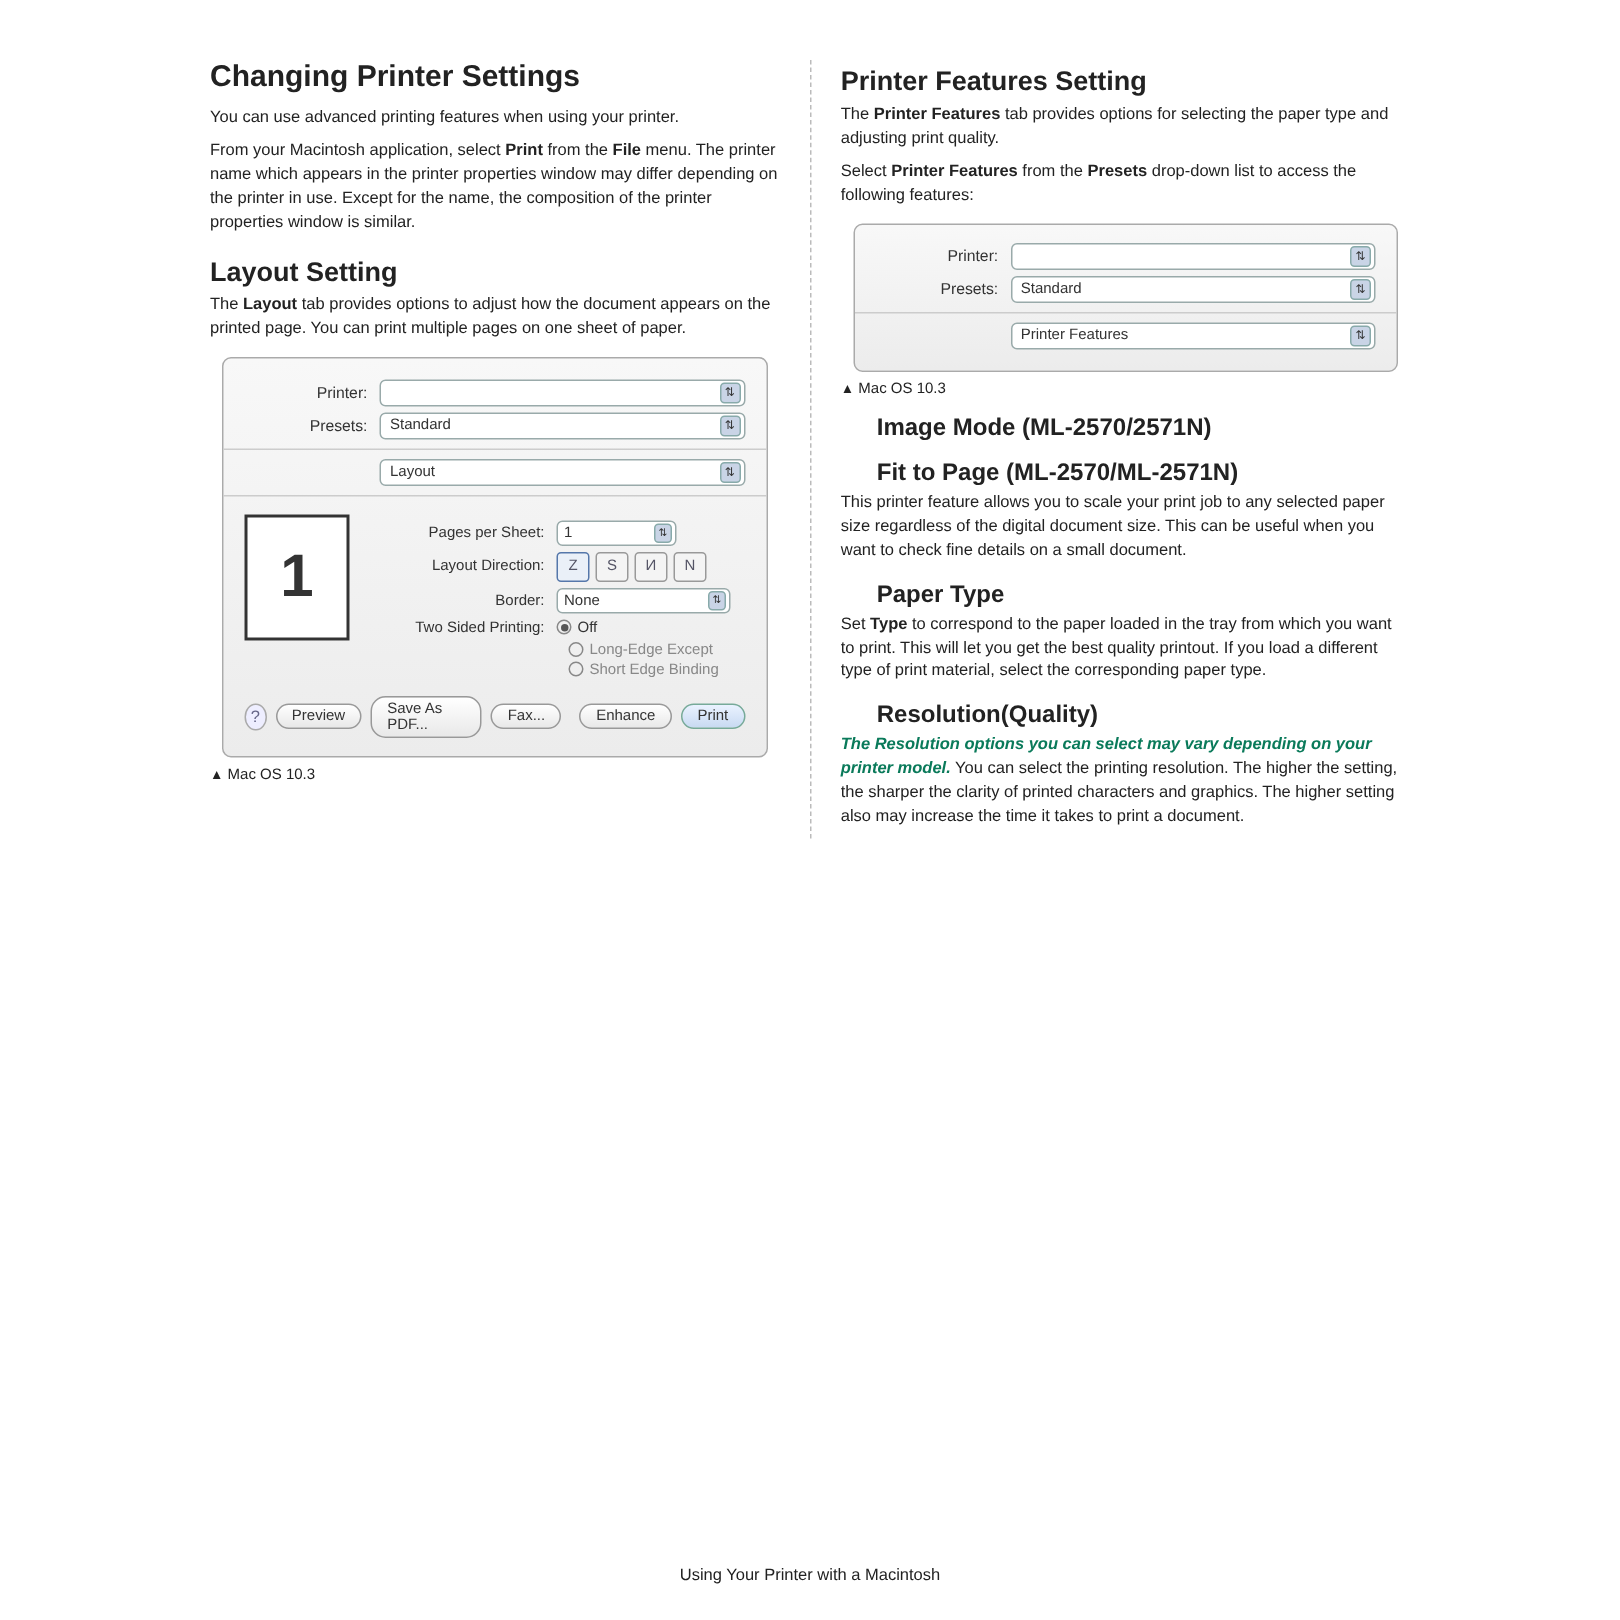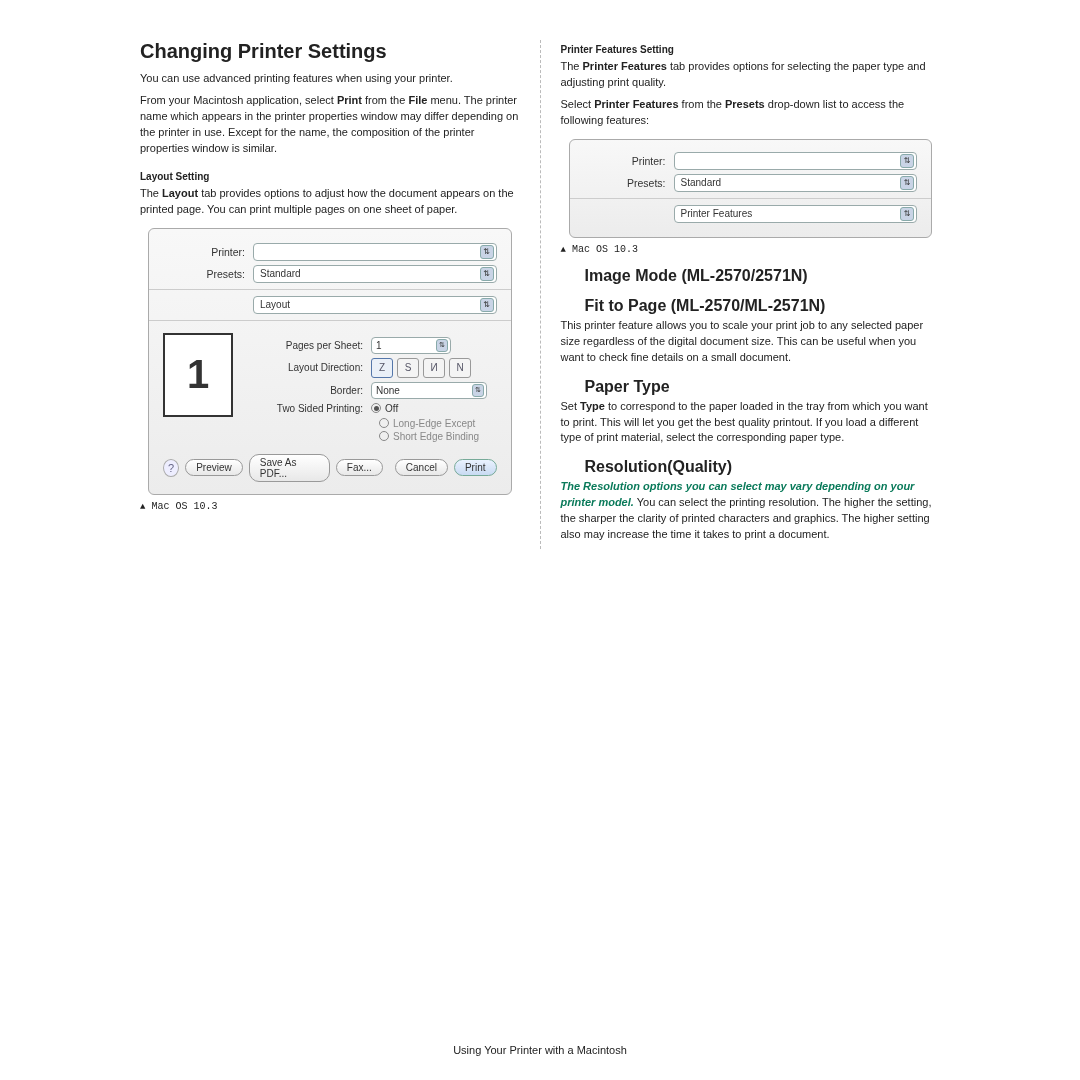--- a/index.html
+++ b/index.html
@@ -23,40 +23,40 @@
     padding: 0 20px;
   }
   .col-left { border-right: 1px dashed #bbb; }
   h1 {
     font-size: 20px;
     font-weight: bold;
     margin-bottom: 8px;
     font-family: Verdana, Geneva, sans-serif;
   }
   h2.sub {
-    font-size: 10px;
+    font-size: 18px;
     font-weight: bold;
     margin-top: 14px;
     margin-bottom: 4px;
   }
   h3.feat {
     font-size: 16px;
     font-weight: bold;
     margin-top: 12px;
     margin-bottom: 3px;
     margin-left: 24px;
   }
   p {
     font-size: 11px;
     line-height: 1.45;
     margin-bottom: 6px;
   }
   .b { font-weight: bold; }
   .ital-note { font-style: italic; font-weight: bold; color: #0a7a5a; }
-  .caption { font-size: 10px; margin-top: 6px; color: #222; font-family: Liberation Mono, monospace; }
+  .caption { font-size: 10px; margin-top: 6px; color: #222; }
   .caption .tri { font-size: 9px; }
   
   
   .dialog {
     border: 1px solid #aaa;
     background: linear-gradient(#f8f8f8,#ececec);
     border-radius: 6px;
     padding: 10px 14px 12px;
     margin: 10px 8px 0 8px;
     font-family: "Lucida Grande", Arial, sans-serif;
@@ -209,21 +209,21 @@
               </div>
           </div>
         </div>
 
         <div class="dlg-footer">
           <div class="help">?</div>
           <div class="pill-btn">Preview</div>
           <div class="pill-btn">Save As PDF...</div>
           <div class="pill-btn">Fax...</div>
           <div class="spacer"></div>
-          <div class="pill-btn">Cancel</div>
+          <div class="pill-btn">Enhance</div>
           <div class="pill-btn primary">Print</div>
         </div>
       </div>
       <div class="caption"><span class="tri">▲</span> <span>Mac OS 10.3</span></div>
     </div>
 
     <div class="col">
       <h2 class="sub" style="margin-top:4px">Printer Features Setting</h2>
       <p>
         <span>The </span><span class="b">Printer Features</span><span> tab provides options for selecting the paper type and adjusting print quality.</span>

